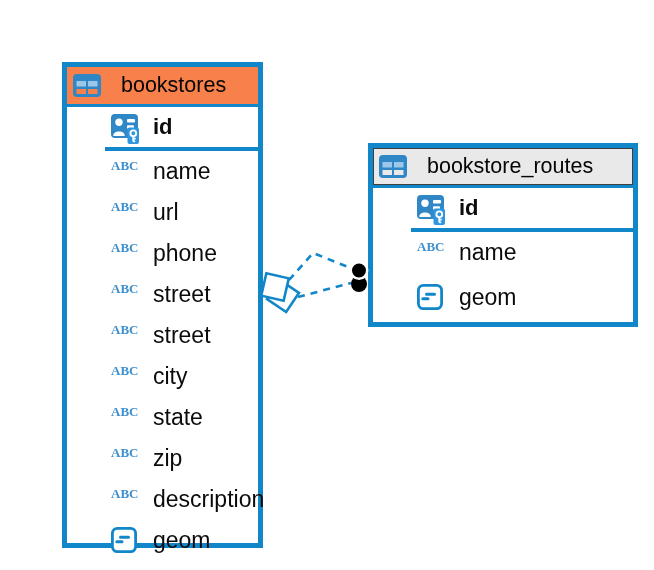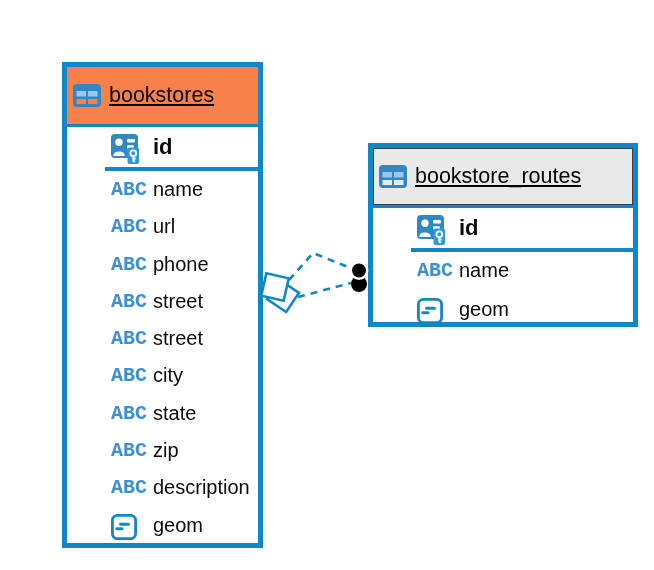--- a/index.html
+++ b/index.html
@@ -10,51 +10,50 @@
     font-family:"Liberation Sans", sans-serif;
   }
   .table{
     position:absolute;
     border:5px solid var(--accent);
     background:#ffffff;
     box-sizing:border-box;
     display:flex;flex-direction:column;
   }
   .t-header{
-    display:flex;align-items:center;gap:0;
-    padding:16px 6px;
+    display:flex;align-items:center;gap:12px;
+    padding:0 6px;
     flex:0 0 40px;
     border-bottom:3px solid var(--accent);
     box-sizing:border-box;
-    text-decoration:underline;
   }
   .t-title{
     font-size:21.5px;color:#050505;white-space:nowrap;
   }
   .rows{flex:1;display:flex;flex-direction:column;}
   .row{
     display:flex;align-items:flex-start;gap:6px;
     padding:7px 6px;flex:1;min-height:0;margin-left:38px;
   }
   .row.pk{
     flex:0 0 44px;
     border-bottom:4px solid var(--accent);
     box-sizing:border-box;
   }
   .row .label{
-    font-size:20px;color:#0b0b0b;white-space:nowrap;
+    font-size:23px;color:#0b0b0b;white-space:nowrap;
   }
   .row.pk .label{font-size:22px;font-weight:bold;}
   .icon-box{
     flex:0 0 36px;width:36px;
     display:flex;align-items:center;justify-content:flex-start;
   }
   .abc{
-    font-family:Liberation Mono, monospace;
-    font-weight:bold;font-size:20px;
+    font-family:Liberation Serif, serif;
+    font-weight:bold;font-size:13px;
     color:#3E90CF;letter-spacing:0px;
   }
   svg.connections{
     position:absolute;left:0;top:0;width:654px;height:570px;
     z-index:5;pointer-events:none;
   }
   svg.connections [data-interactable="true"]{pointer-events:auto;}
   .conn-line{fill:none;stroke:var(--accent);stroke-width:2.6;stroke-dasharray:7 6;}
   .diamond{fill:#ffffff;stroke:var(--accent);stroke-width:2.6;}
 </style>

